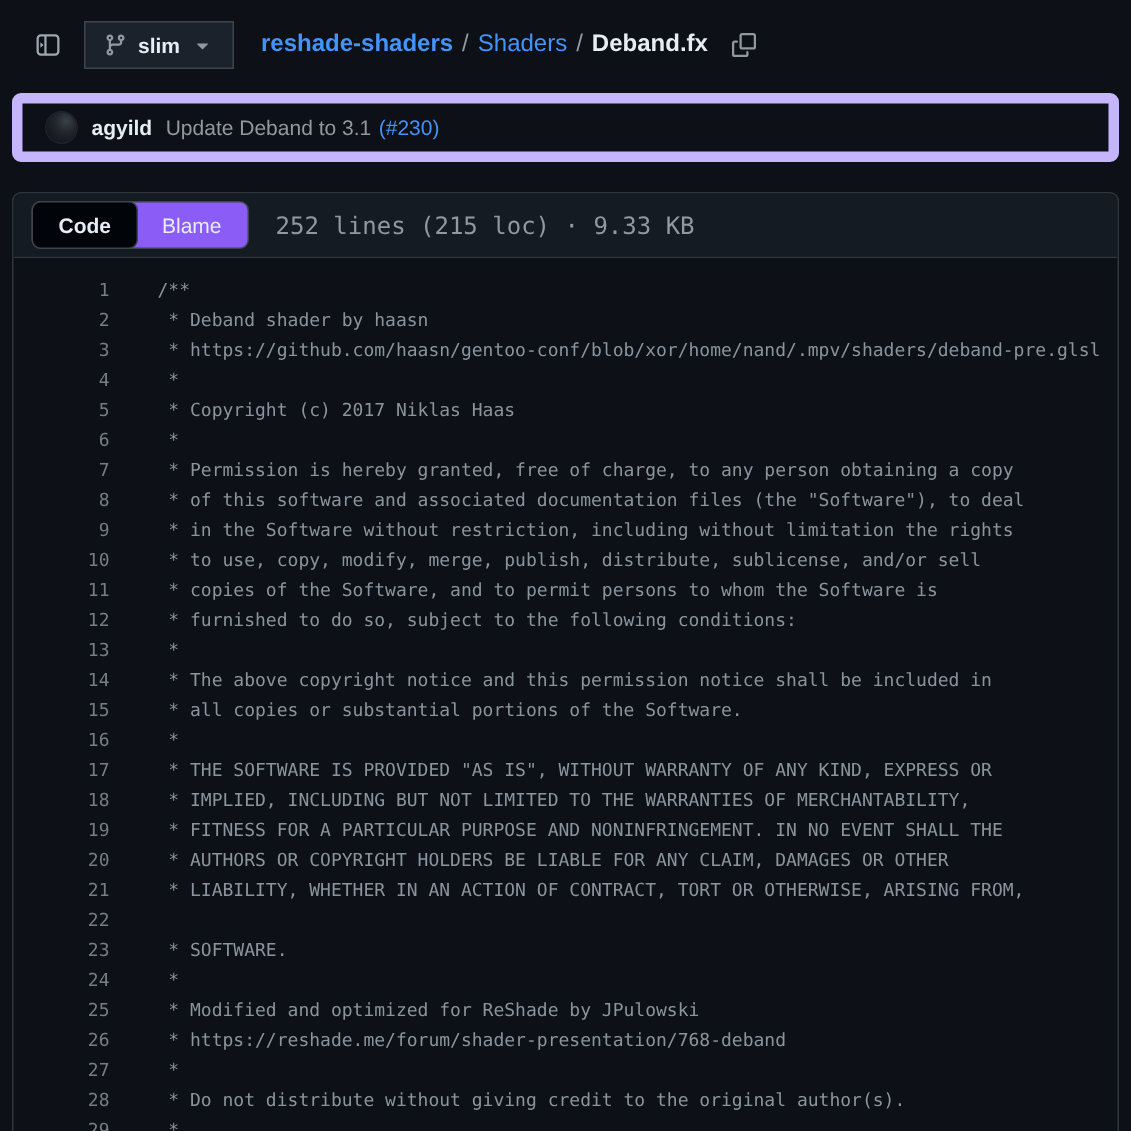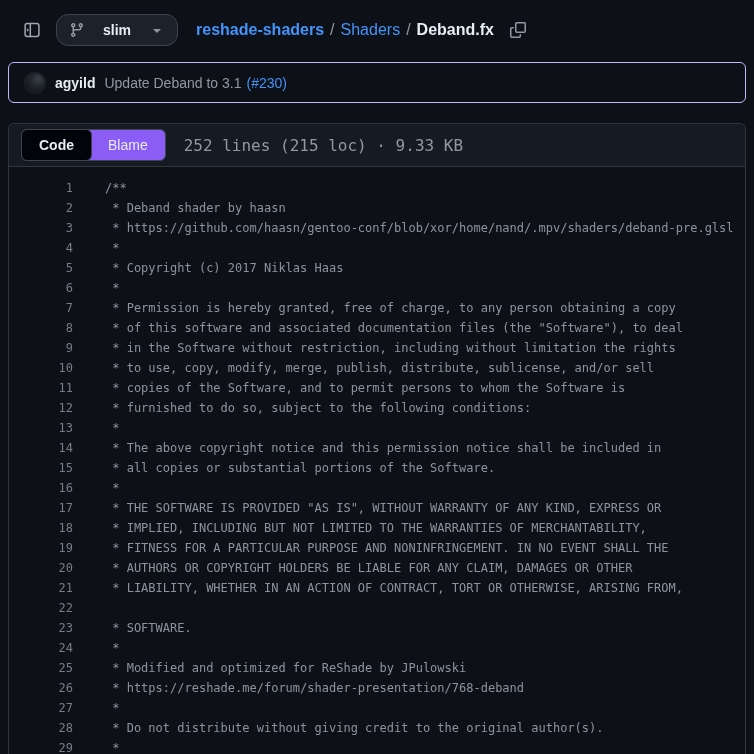--- a/index.html
+++ b/index.html
@@ -17,22 +17,22 @@
     padding:14px 16px 0 16px; height:46px;
   }
   .icon-btn {
     width:32px; height:32px; border-radius:6px;
     display:flex; align-items:center; justify-content:center;
     color:#9ea7b3; background:transparent; border:none; cursor:pointer;
     flex:0 0 auto;
   }
   .branch-btn {
     margin-left:8px; height:32px; padding:0 12px;
-    display:flex; align-items:center; gap:18px;
-    background:#1c222b; border:1px solid #3d444d; border-radius:12px;
+    display:flex; align-items:center; gap:7px;
+    background:#1c222b; border:1px solid #3d444d; border-radius:0;
     color:#e6edf3; font-size:14px; font-weight:700; cursor:pointer;
     flex:0 0 auto;
   }
   .branch-btn .octicon { color:#9198a1; }
   .breadcrumb {
     margin-left:18px; font-size:16px; white-space:nowrap;
     display:flex; align-items:center; gap:6px;
   }
   .crumb-link { color:#4493f8; text-decoration:none; cursor:pointer; }
   .crumb-link.bold { font-weight:700; }
@@ -40,21 +40,21 @@
   .crumb-file { color:#e6edf3; font-weight:700; }
   .copy-btn {
     margin-left:10px; width:28px; height:28px; border-radius:6px;
     display:flex; align-items:center; justify-content:center;
     color:#9198a1; background:transparent; border:none; cursor:pointer;
   }
 
   
   .commit-bar {
     margin:16px 8px 0 8px; height:41px;
-    border:1px solid #c4b5fd; border-radius:6px;
+    border:7px solid #c4b5fd; border-radius:6px;
     display:flex; align-items:center; padding:16px 16px;
     background:#0d1117;
   }
   .avatar {
     width:20px; height:20px; border-radius:50%;
     background:radial-gradient(circle at 65% 30%, #3a4149 0%, #23282e 35%, #15181c 75%);
     box-shadow:0 0 0 1px rgba(255,255,255,0.08);
     flex:0 0 auto; cursor:pointer;
   }
   .commit-author { margin-left:10px; font-size:14px; font-weight:700; color:#e6edf3; cursor:pointer; }

